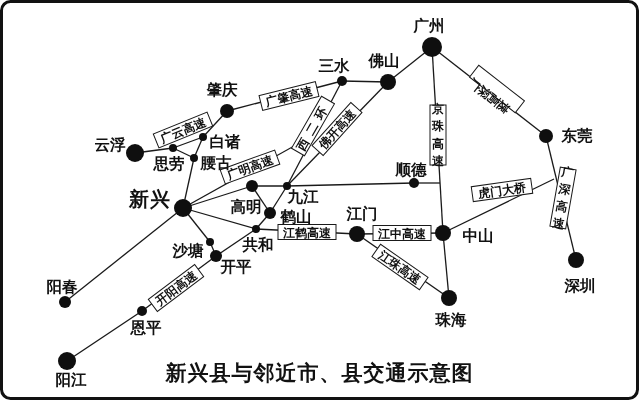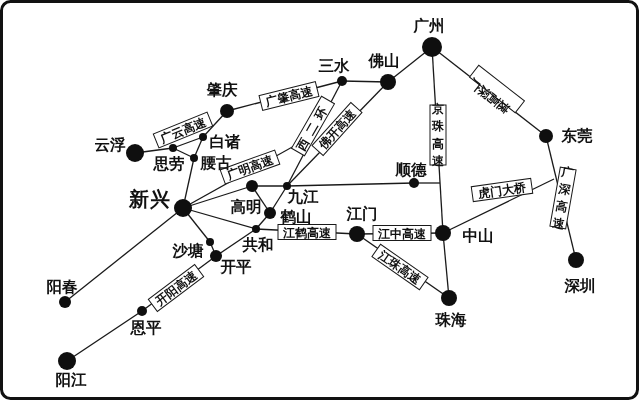--- a/index.html
+++ b/index.html
@@ -159,13 +159,14 @@
         <text x="451" y="320" text-anchor="middle" dominant-baseline="central" font-size="15.5" font-weight="bold" fill="#111111" letter-spacing="0" font-family="&quot;DejaVu Sans&quot;,&quot;Liberation Sans&quot;,sans-serif">珠海</text>
         <text x="258" y="245" text-anchor="middle" dominant-baseline="central" font-size="15.5" font-weight="bold" fill="#111111" letter-spacing="0" font-family="&quot;DejaVu Sans&quot;,&quot;Liberation Sans&quot;,sans-serif">共和</text>
         <text x="188" y="251" text-anchor="middle" dominant-baseline="central" font-size="15.5" font-weight="bold" fill="#111111" letter-spacing="0" font-family="&quot;DejaVu Sans&quot;,&quot;Liberation Sans&quot;,sans-serif">沙塘</text>
         <text x="236" y="267" text-anchor="middle" dominant-baseline="central" font-size="15.5" font-weight="bold" fill="#111111" letter-spacing="0" font-family="&quot;DejaVu Sans&quot;,&quot;Liberation Sans&quot;,sans-serif">开平</text>
         <text x="146" y="328" text-anchor="middle" dominant-baseline="central" font-size="15.5" font-weight="bold" fill="#111111" letter-spacing="0" font-family="&quot;DejaVu Sans&quot;,&quot;Liberation Sans&quot;,sans-serif">恩平</text>
         <text x="62" y="287" text-anchor="middle" dominant-baseline="central" font-size="15.5" font-weight="bold" fill="#111111" letter-spacing="0" font-family="&quot;DejaVu Sans&quot;,&quot;Liberation Sans&quot;,sans-serif">阳春</text>
         <text x="71" y="380" text-anchor="middle" dominant-baseline="central" font-size="15.5" font-weight="bold" fill="#111111" letter-spacing="0" font-family="&quot;DejaVu Sans&quot;,&quot;Liberation Sans&quot;,sans-serif">阳江</text>
       </g>
     <rect x="1.5" y="1.5" width="636" height="397" rx="9" ry="9" fill="none" stroke="#111111" stroke-width="3"></rect>
   </svg>
+  <div class="map-title">新兴县与邻近市、县交通示意图</div>
 </div>
 
 </body></html>

